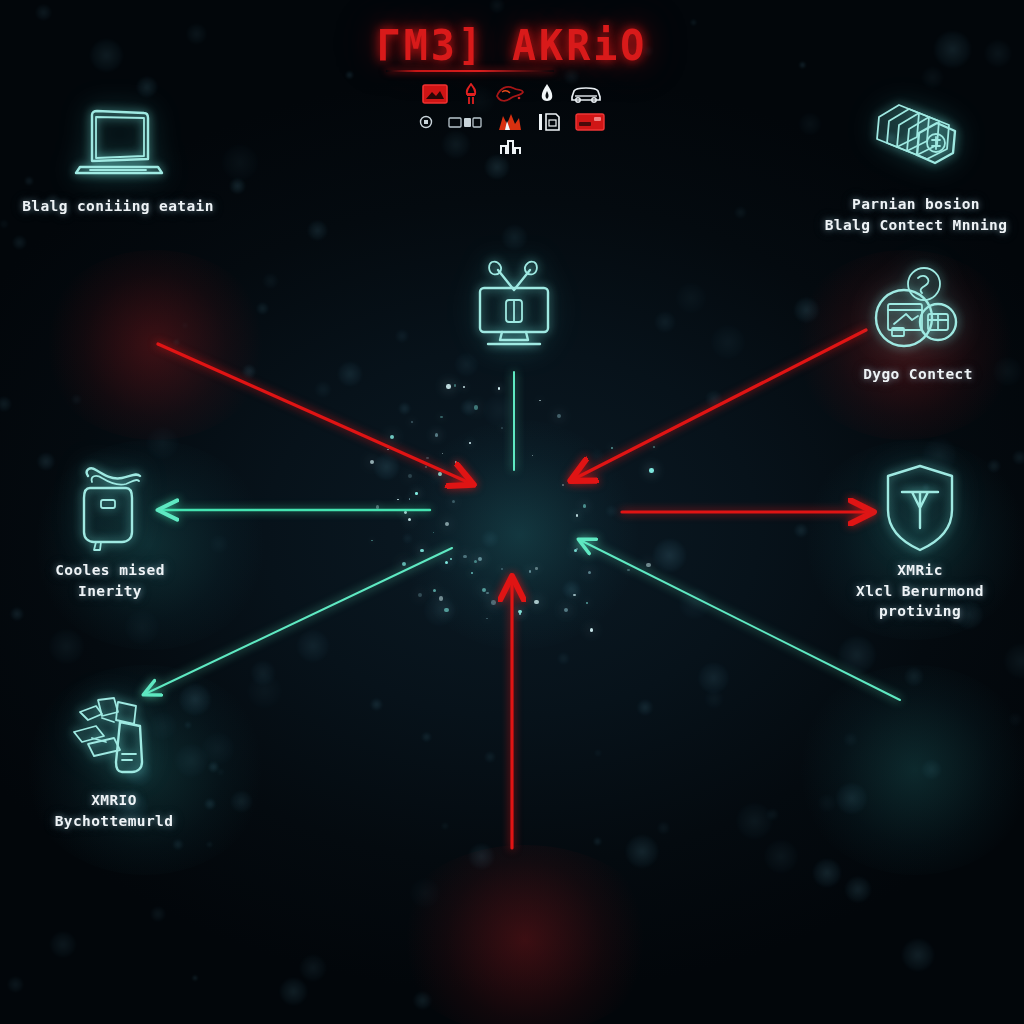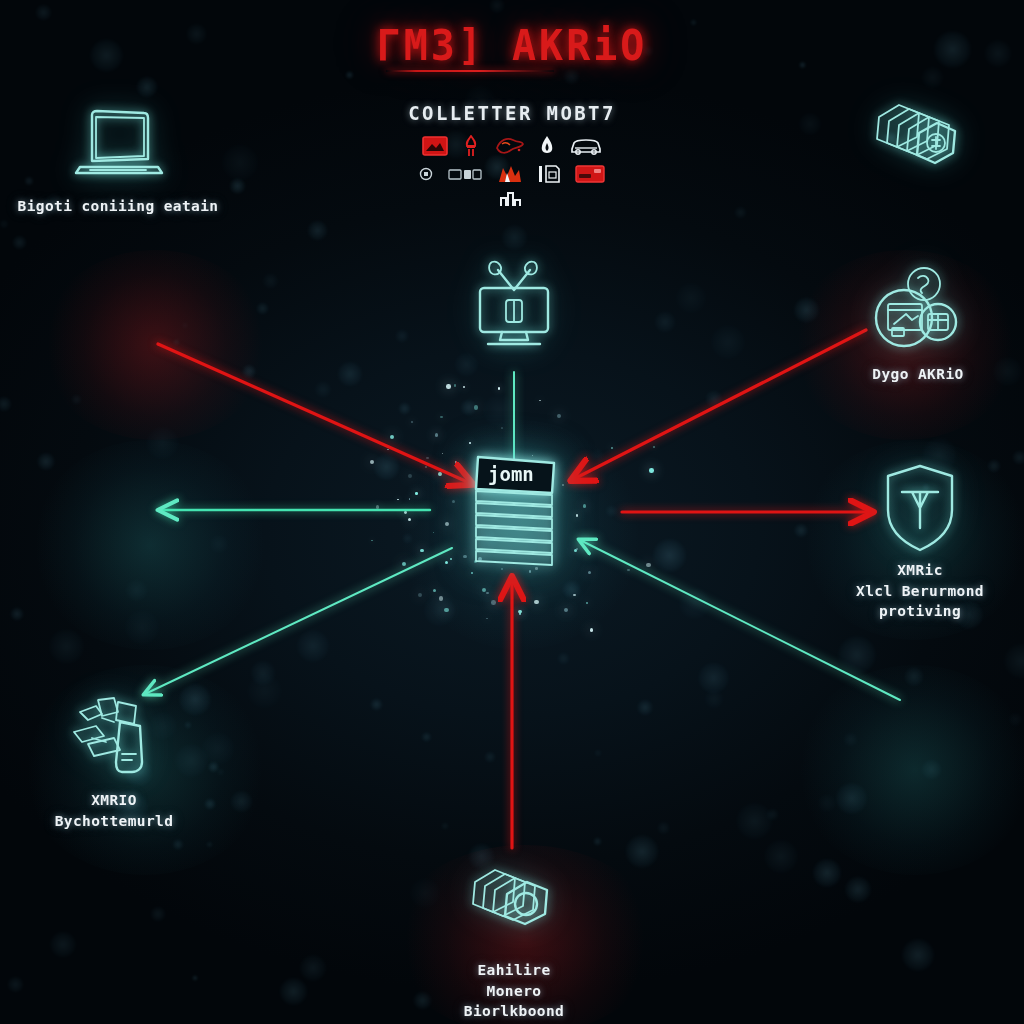--- a/index.html
+++ b/index.html
@@ -247,21 +247,20 @@
     <div class="halo teal" style="left:800px; top:440px; width:230px; height:200px;"></div>
     <div class="halo teal" style="left:20px;  top:665px; width:250px; height:210px;"></div>
     <div class="halo teal" style="left:795px; top:665px; width:240px; height:210px;"></div>
     <div class="halo red" style="left:390px; top:845px; width:270px; height:190px;"></div>
     <div class="halo teal" style="left:400px; top:420px; width:240px; height:230px;"></div>
   </div>
 
   <div id="header">
     <div id="title">ΓM3] AKRiO</div>
     <div id="title-rule"></div>
-    <div id="subtitle">COLLETTER MOBT7</div>
 
     <div id="icon-grid">
       <div class="icon-row">
         <span class="mini">
           <svg width="26" height="20" viewBox="0 0 26 20">
             <rect x="1" y="1" width="24" height="18" rx="2" fill="#cf1414" stroke="#f03030" stroke-width="1.6"></rect>
             <path d="M4 15 L10 8 L14 12 L18 7 L22 15 Z" fill="#2a0606"></path>
           </svg>
         </span>
         <span class="mini">
@@ -441,21 +440,21 @@
 
   <div class="node" style="left:118px; top:98px;">
     <div class="glyph">
       <svg width="104" height="74" viewBox="0 0 104 74">
         <path class="st" d="M26 8 C26 5 28 4 31 4 L78 6 C81 6 82 8 82 11 L82 52 L26 54 Z"></path>
         <path class="st-thin" d="M30 10 L78 11 L78 49 L30 51 Z"></path>
         <path class="st" d="M14 60 L92 60 L96 66 L10 66 Z"></path>
         <path class="st-thin" d="M24 63 L80 63"></path>
       </svg>
     </div>
-    <div class="caption">Bigoti coniiing eatain</div>
+    <div class="caption">Blalg coniiing eatain</div>
   </div>
 
   <div class="node" style="left:514px; top:256px;">
     <div class="glyph">
       <svg width="104" height="96" viewBox="0 0 104 96">
         <path class="st" d="M52 36 L36 16 M52 36 L68 16"></path>
         <path class="st-thin" d="M30 8 C26 10 26 18 31 20 C37 22 41 16 38 11 C36 8 33 7 30 8 Z"></path>
         <path class="st-thin" d="M72 8 C76 10 76 18 71 20 C65 22 61 16 64 11 C66 8 69 7 72 8 Z"></path>
         <rect class="st" x="18" y="34" width="68" height="44" rx="4"></rect>
         <rect class="st-thin" x="44" y="46" width="16" height="22" rx="3"></rect>
@@ -474,59 +473,55 @@
           <path d="M18 18 L38 6 L58 14 L56 38 L36 48 L16 40 Z"></path>
           <path d="M28 22 L48 10 L68 18 L66 42 L46 52 L26 44 Z"></path>
           <path d="M38 26 L58 14 L78 22 L76 46 L56 56 L36 48 Z"></path>
           <path d="M48 30 L68 18 L88 26 L86 50 L66 60 L46 52 Z"></path>
         </g>
         <path class="st" d="M58 34 L76 24 L94 32 L92 54 L74 64 L56 56 Z"></path>
         <circle class="st-thin" cx="75" cy="44" r="9"></circle>
         <path class="st-thin" d="M75 38 L75 50 M71 41 L79 41 M71 47 L79 47"></path>
       </svg>
     </div>
+    <div class="caption">Parnian bosion<br>Blalg Contect Mnning</div>
   </div>
 
 
   <div class="node" style="left:918px; top:266px;">
     <div class="glyph">
       <svg width="104" height="92" viewBox="0 0 104 92">
         <circle class="st-thin" cx="58" cy="18" r="16"></circle>
         <path class="st-thin" d="M52 12 C55 9 60 9 62 13 C64 17 60 19 57 21 C54 23 54 25 56 27"></path>
         <circle class="st" cx="38" cy="52" r="28"></circle>
         <circle class="st" cx="72" cy="56" r="18"></circle>
         <rect class="st-thin" x="22" y="38" width="34" height="26" rx="2"></rect>
         <path class="st-thin" d="M22 44 L56 44"></path>
         <path class="st-thin" d="M28 58 L40 48 L46 54 L52 50"></path>
         <rect class="st-thin" x="26" y="62" width="12" height="8" rx="1"></rect>
         <rect class="st-thin" x="62" y="48" width="20" height="16" rx="2"></rect>
         <path class="st-thin" d="M62 54 L82 54 M72 48 L72 64"></path>
       </svg>
     </div>
-    <div class="caption">Dygo AKRiO</div>
-  </div>
-
-
-  <div class="node hub" style="left:512px; top:448px;">
-    <div class="glyph">
-      <svg width="128" height="126" viewBox="0 0 128 126">
-        <path class="st-fillbg" d="M30 8 L106 14 L104 44 L28 40 Z"></path>
-        <text x="40" y="32" font-family="DejaVu Sans Mono, monospace" font-size="19" font-weight="bold" fill="#e8f6f6">jomn</text>
-        <g class="st-thin">
-          <path d="M28 42 L104 46 L104 56 L28 52 Z"></path>
-          <path d="M28 54 L104 58 L104 68 L28 64 Z"></path>
-          <path d="M28 66 L104 70 L104 80 L28 76 Z"></path>
-          <path d="M28 78 L104 82 L104 92 L28 88 Z"></path>
-          <path d="M28 90 L104 94 L104 104 L28 100 Z"></path>
-          <path d="M28 102 L104 106 L104 116 L28 112 Z"></path>
-        </g>
-      </svg>
-    </div>
-    <div class="caption"></div>
-  </div>
+    <div class="caption">Dygo Contect</div>
+  </div>
+
+  <div class="node" style="left:110px; top:462px;">
+    <div class="glyph">
+      <svg width="100" height="92" viewBox="0 0 100 92">
+        <path class="st" d="M28 14 C24 8 30 4 36 8 C44 13 52 18 62 16 C70 15 76 10 80 14"></path>
+        <path class="st-thin" d="M32 20 C30 14 36 12 42 16 C50 21 58 24 66 22 C72 20 76 16 79 19"></path>
+        <path class="st" d="M30 26 C26 26 24 30 24 36 L24 70 C24 76 28 80 34 80 L62 80 C68 80 72 76 72 70 L72 36 C72 30 70 26 66 26 Z"></path>
+        <rect class="st-thin" x="41" y="38" width="14" height="8" rx="2"></rect>
+        <path class="st-thin" d="M36 80 L34 88 L40 88 L41 80"></path>
+      </svg>
+    </div>
+    <div class="caption">Cooles mised<br>Inerity</div>
+  </div>
+
 
   <div class="node" style="left:114px; top:692px;">
     <div class="glyph">
       <svg width="104" height="92" viewBox="0 0 104 92">
         <path class="st-thin" d="M18 20 L34 14 L40 22 L26 28 Z"></path>
         <path class="st-thin" d="M36 8 L52 6 L56 20 L40 24 Z"></path>
         <path class="st-thin" d="M56 10 L74 14 L72 32 L54 28 Z"></path>
         <path class="st-thin" d="M12 40 L34 34 L42 44 L20 50 Z"></path>
         <path class="st-thin" d="M26 52 L52 46 L58 58 L32 64 Z"></path>
         <path class="st" d="M58 30 L78 34 L80 70 C80 76 76 80 70 80 L60 80 C56 80 54 76 54 70 Z"></path>
@@ -541,28 +536,14 @@
     <div class="glyph">
       <svg width="92" height="92" viewBox="0 0 92 92">
         <path class="st" d="M46 4 L78 14 L78 48 C78 68 64 80 46 88 C28 80 14 68 14 48 L14 14 Z"></path>
         <path class="st" d="M28 30 L46 30 L46 46 M46 30 L64 30 M46 46 L46 66 M38 30 L46 46 L54 30"></path>
       </svg>
     </div>
     <div class="caption">XMRic<br>Xlcl Berurmond<br>protiving</div>
   </div>
 
 
-  <div class="node" style="left:514px; top:862px;">
-    <div class="glyph">
-      <svg width="110" height="84" viewBox="0 0 110 84">
-        <g class="st-thin">
-          <path d="M16 16 L36 4 L56 12 L54 36 L34 46 L14 38 Z"></path>
-          <path d="M26 20 L46 8 L66 16 L64 40 L44 50 L24 42 Z"></path>
-          <path d="M36 24 L56 12 L76 20 L74 44 L54 54 L34 46 Z"></path>
-        </g>
-        <path class="st" d="M48 28 L68 16 L88 24 L86 48 L66 58 L46 50 Z"></path>
-        <circle class="st" cx="67" cy="38" r="11"></circle>
-      </svg>
-    </div>
-    <div class="caption">Eahilire<br>Monero<br>Biorlkboond</div>
-  </div>
 
 </div>
 
 </body></html>

